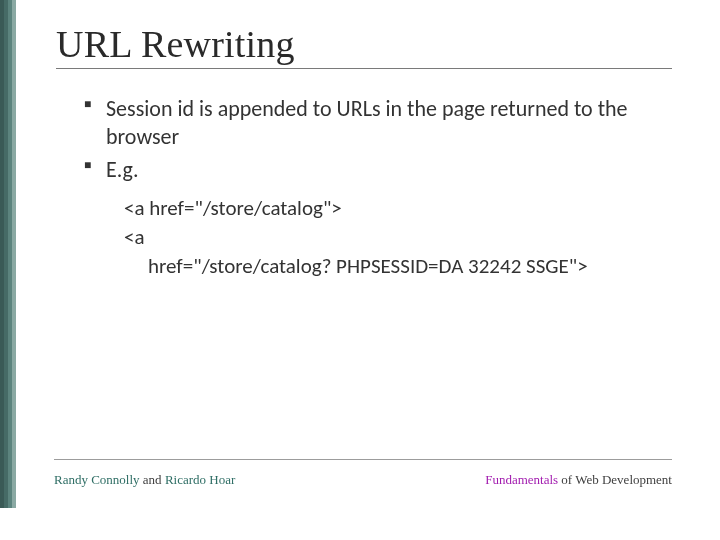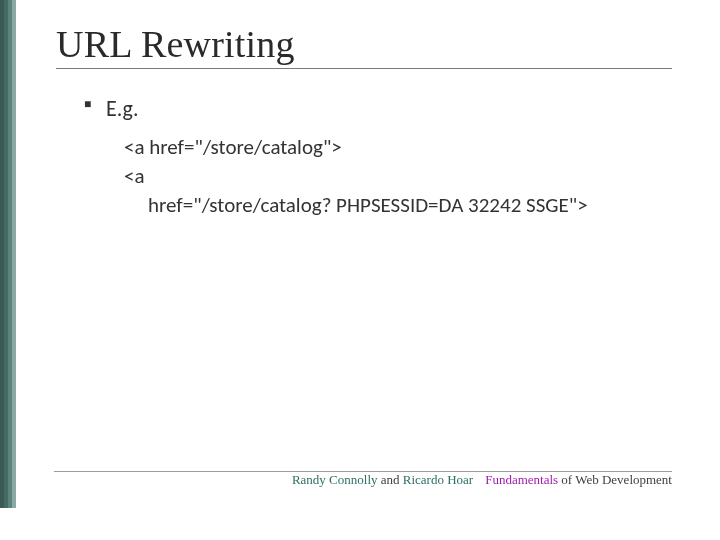--- a/index.html
+++ b/index.html
@@ -60,42 +60,43 @@
     line-height: 1.4;
     color: #333;
   }
   .sub-block .indent { padding-left: 24px; display: block; }
   .footer {
     position: absolute;
     left: 54px;
     right: 48px;
     bottom: 20px;
     border-top: 1px solid #9c9c9c;
-    padding-top: 0;
+    padding-top: 12px;
     font-family: Garamond, "Times New Roman", serif;
     font-size: 13px;
     display: flex;
-    justify-content: flex-end;
+    justify-content: space-between;
     color: #404040;
     gap: 12px;
   }
   .footer .auth .hl { color: #2f6e65; }
   .footer .book .hl { color: #a21caf; }
 </style>
 </head>
 <body>
 
 <div class="slide">
   <div class="accent-bar"></div>
 
   <div class="title-wrap">
     <h1 class="title">URL Rewriting</h1>
   </div>
 
   <ul class="main-list">
+    <li>Session id is appended to URLs in the page returned to the browser</li>
     <li>E.g.</li>
   </ul>
 
   <div class="sub-block">
     <div>&lt;a href="/store/catalog"&gt;</div>
     <div>&lt;a</div>
     <span class="indent">href="/store/catalog? PHPSESSID=DA 32242 SSGE"&gt;</span>
   </div>
 
   <div class="footer">

